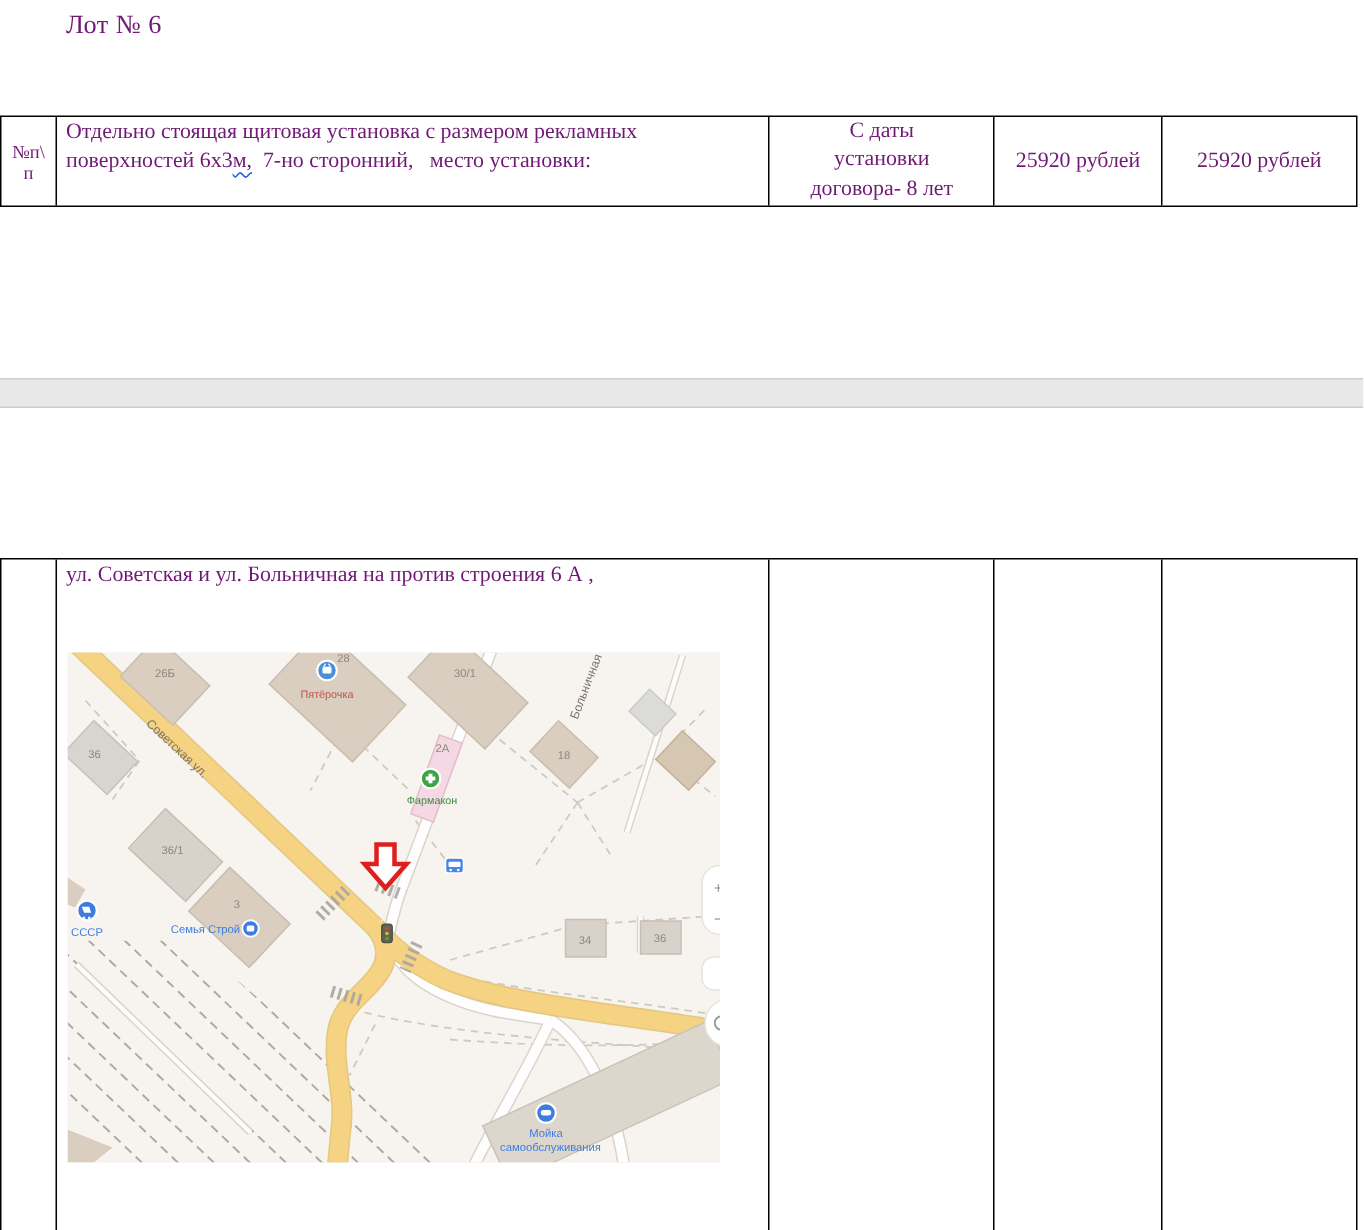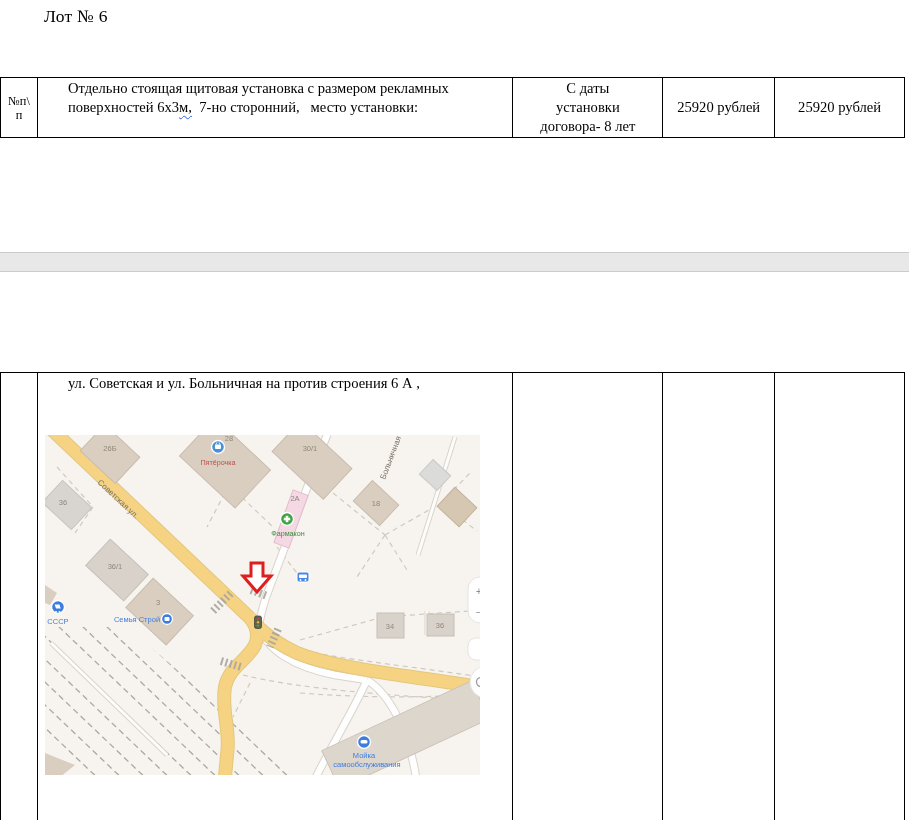--- a/index.html
+++ b/index.html
@@ -1,32 +1,32 @@
 <!DOCTYPE html>
 <html><head>
 <meta charset="utf-8">
 <style>
   html,body{margin:0;padding:0;background:#ffffff;}
   .page{position:relative;width:909px;height:820px;background:#ffffff;overflow:hidden;
-        font-family:"Liberation Serif","DejaVu Serif",serif;color:#000000;}
+        font-family:"Liberation Serif","DejaVu Serif",serif;color:#701a75;}
   .doc-title{position:absolute;left:44px;top:6px;font-size:17.5px;letter-spacing:.3px;}
   
   .tbl{position:absolute;left:0;display:flex;border:1px solid #000;box-sizing:border-box;background:#fff;}
   .tbl-top{top:77px;width:905px;height:61px;}
   .tbl-bottom{top:372px;width:905px;height:449px;border-bottom:none;}
   .cell{box-sizing:border-box;border-right:1px solid #000;height:100%;font-size:14.6px;line-height:19.3px;}
   .cell:last-child{border-right:none;}
   .c0{width:37px;display:flex;flex-direction:column;align-items:center;justify-content:center;
       font-size:12.3px;line-height:14px;}
   .c1{width:476px;padding:1px 5px 0 6px;}
-  .c2{width:150px;display:flex;flex-direction:column;align-items:center;justify-content:center;text-align:center;}
+  .c2{width:150px;display:flex;flex-direction:column;align-items:center;justify-content:flex-start;text-align:center;}
   .c3{width:112px;display:flex;align-items:center;justify-content:center;}
   .c4{width:129px;display:flex;align-items:center;justify-content:center;}
   .tbl-bottom .c2,.tbl-bottom .c3,.tbl-bottom .c4{align-items:flex-start;}
-  .desc-line{display:block;white-space:pre-wrap;margin-left:24px;}
+  .desc-line{display:block;white-space:pre-wrap;}
   .squiggle{text-decoration-line:underline;text-decoration-style:wavy;
             text-decoration-color:#2b5fe3;text-decoration-thickness:1px;text-underline-offset:2.5px;}
   
   .page-band{position:absolute;left:0;top:252px;width:909px;height:20px;background:#e8e8e8;
              border-top:1px solid #cccccc;border-bottom:1px solid #cccccc;box-sizing:border-box;}
   
   .map-wrap{position:absolute;left:45px;top:435px;width:435px;height:340px;overflow:hidden;background:#f7f4ef;}
   .map-wrap svg{display:block;}
   svg text{font-family:"Liberation Sans","DejaVu Sans",sans-serif;}
   .bld-label{font-size:7.5px;fill:#8f887c;}

